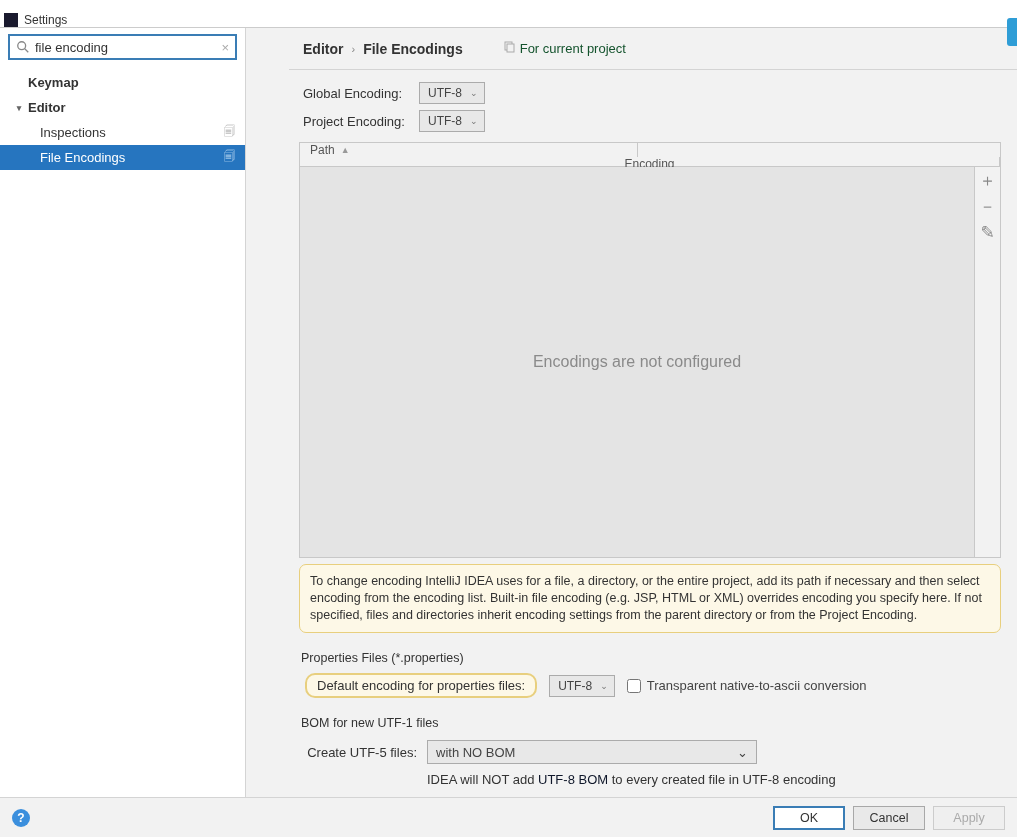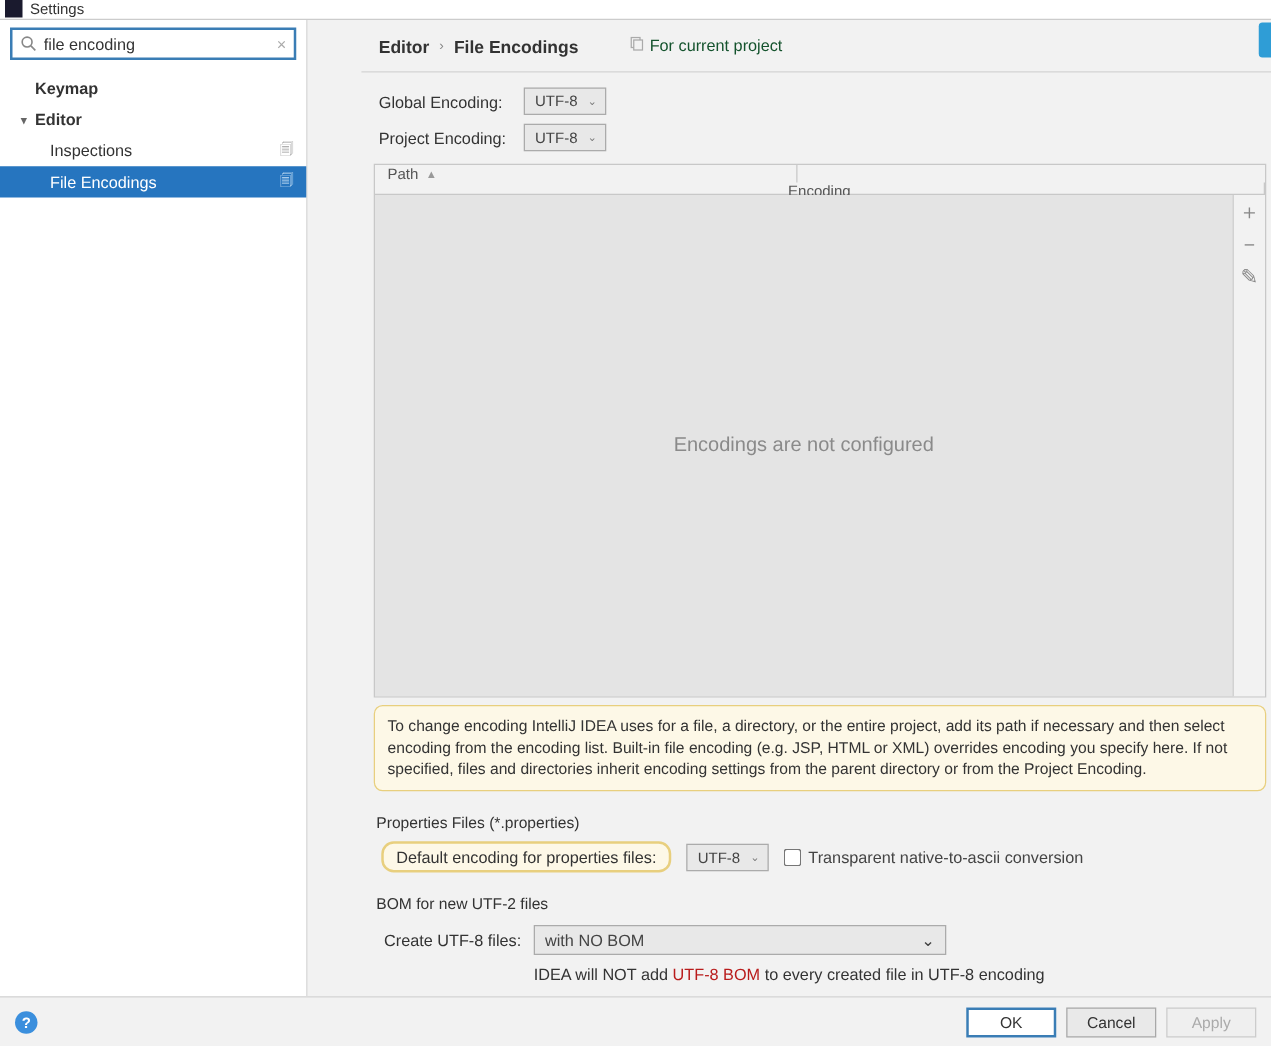--- a/index.html
+++ b/index.html
@@ -1,18 +1,18 @@
 <!DOCTYPE html>
 <html><head>
   <meta charset="utf-8">
   <style>
     * { box-sizing: border-box; margin: 0; padding: 0; font-family: "Segoe UI", Arial, sans-serif; }
     body { width: 1017px; height: 837px; background: #f2f2f2; overflow: hidden; display: flex; flex-direction: column; font-size: 13px; color: #333; }
     
-    .title-bar { height: 16px; background: #fff; border-bottom: 1px solid #ccc; display: flex; align-items: flex-start; padding: 0 4px; }
+    .title-bar { height: 28px; background: #fff; border-bottom: 1px solid #ccc; display: flex; align-items: flex-end; padding: 0 4px; }
     .title-bar .app-icon { width: 14px; height: 14px; background: #1a1a2e; margin-right: 6px; display: inline-flex; align-items: center; justify-content: center; }
     .title-bar .title-text { font-size: 12px; color: #333; }
     
     .main-area { flex: 1; display: flex; overflow: hidden; gap: 43px; }
     
     .sidebar { width: 246px; background: #fff; border-right: 1px solid #d4d4d4; display: flex; flex-direction: column; }
     .search-row { padding: 6px 8px; display: flex; align-items: center; }
     .search-box { flex: 1; height: 26px; border: 2px solid #3a7db5; display: flex; align-items: center; padding: 0 6px; background: #fff; }
     .search-box .search-icon { width: 14px; height: 14px; fill: #888; margin-right: 5px; flex-shrink: 0; }
     .search-box input { border: none; outline: none; flex: 1; font-size: 13px; color: #333; background: transparent; }
@@ -29,21 +29,21 @@
     .tree-item.selected .trailing-icon { color: #cde4f7; }
     
     .content { flex: 1; display: flex; flex-direction: column; background: #f2f2f2; overflow: hidden; }
     
     .breadcrumb-row { height: 42px; display: flex; align-items: center; padding: 0 14px; border-bottom: 1px solid #d4d4d4; background: #f2f2f2; }
     .breadcrumb-row .crumb { font-size: 14px; font-weight: bold; color: #333; }
     .breadcrumb-row .sep { margin: 0 8px; color: #888; font-size: 11px; }
     .breadcrumb-row .project-tag { margin-left: 40px; display: flex; align-items: flex-start; color: #14532d; font-size: 13px; }
     .breadcrumb-row .project-tag .copy-icon { width: 12px; height: 12px; fill: #aaa; margin-right: 5px; }
     
-    .content-body { flex: 1; padding: 10px 4px 10px 10px; overflow: hidden; display: flex; flex-direction: column;}
+    .content-body { flex: 1; padding: 10px 16px 10px 10px; overflow: hidden; display: flex; flex-direction: column;}
     
     .enc-row { display: flex; align-items: center; height: 28px; margin-bottom: 2px; padding-left: 4px;}
     .enc-row label { width: 116px; font-size: 13px; color: #333; }
     .dropdown { height: 22px; border: 1px solid #ababab; background: #e8e8e8; display: inline-flex; align-items: center; padding: 0 6px 0 8px; font-size: 12px; color: #444; cursor: pointer; min-width: 58px; justify-content: space-between; gap:8px; }
     .dropdown .dd-arrow { font-size: 9px; color: #777; }
     
     .table-area { margin-top: 6px; border: 1px solid #c8c8c8; display: flex; flex-direction: column; height: 448px; }
     .table-header { height: 24px; display: flex; background: #f2f2f2; border-bottom: 1px solid #c8c8c8; flex-direction: column; }
     .th { display: flex; align-items: center; padding: 0 10px; font-size: 12px; color: #555; border-right: 1px solid #c8c8c8; }
     .th.path { width: 338px; }
@@ -61,21 +61,21 @@
     .prop-row { margin-top: 8px; display: flex; align-items: center; padding-left:6px; gap: 12px;}
     .highlight-label { border: 2px solid #e8cf7e; background: #fdf8e7; border-radius: 10px; padding: 3px 10px; font-size: 13px; color: #333; }
     .checkbox-wrap { display: flex; align-items: center; gap: 6px; font-size: 13px; color: #444; }
     .checkbox-wrap input { width: 14px; height: 14px; }
     
     .bom-row { margin-top: 10px; display: flex; align-items: center; gap: 10px; padding-left: 6px;}
     .bom-row label { width: 112px; text-align: right; font-size: 13px; color: #333; }
     .bom-dropdown { flex: 0 0 330px; height: 24px; border: 1px solid #ababab; background: #e8e8e8; display: flex; align-items: center; justify-content: space-between; padding: 0 8px; font-size: 13px; color: #444; cursor: pointer;}
     
     .hint-row { margin-top: 8px; padding-left: 128px; font-size: 13px; color: #333; }
-    .hint-row a { color: #b91c1c; text-decoration: none; }
+    .hint-row a { color: #0f172a; text-decoration: none; }
     
     .footer { height: 40px; border-top: 1px solid #d4d4d4; display: flex; align-items: center; padding: 0 12px; background: #f2f2f2; }
     .help-icon { width: 18px; height: 18px; border-radius: 50%; background: #3b8fdd; color: #fff; display: flex; align-items: center; justify-content: center; font-size: 12px; font-weight: bold; cursor: pointer; }
     .footer-spacer { flex: 1; }
     .btn { height: 24px; min-width: 72px; border: 1px solid #a8a8a8; background: #e9e9e9; font-size: 12.5px; color: #333; cursor: pointer; margin-left: 8px; }
     .btn.primary { border: 2px solid #3a7db5; background: #fff; }
     .btn.disabled { color: #aaa; border-color: #ccc; background: #efefef; cursor: default;}
 
     .right-stub{ position:absolute; right:0; top:18px; width:10px; height:28px; background:#2f9dd6; border-top-left-radius:3px; border-bottom-left-radius:3px;}
   </style>
@@ -185,23 +185,23 @@
         <div class="dropdown">
           <span>UTF-8</span>
           <span class="dd-arrow">⌄</span>
         </div>
         <label class="checkbox-wrap">
           <input type="checkbox" style="">
           <span>Transparent native-to-ascii conversion</span>
         </label>
       </div>
 
-      <div class="section-label">BOM for new UTF-2 files</div>
+      <div class="section-label">BOM for new UTF-1 files</div>
       <div class="bom-row">
-        <label>Create UTF-8 files:</label>
+        <label>Create UTF-5 files:</label>
         <div class="bom-dropdown">
           <span>with NO BOM</span>
           <span class="dd-arrow">⌄</span>
         </div>
       </div>
       <div class="hint-row">
         <span>IDEA will NOT add </span><a href="#">UTF-8 BOM</a><span> to every created file in UTF-8 encoding</span>
       </div>
 
     </div>

